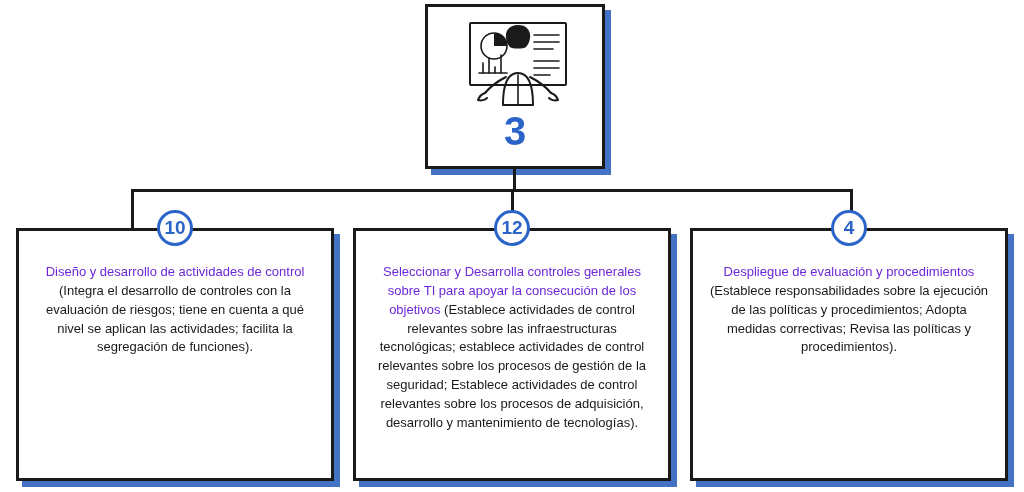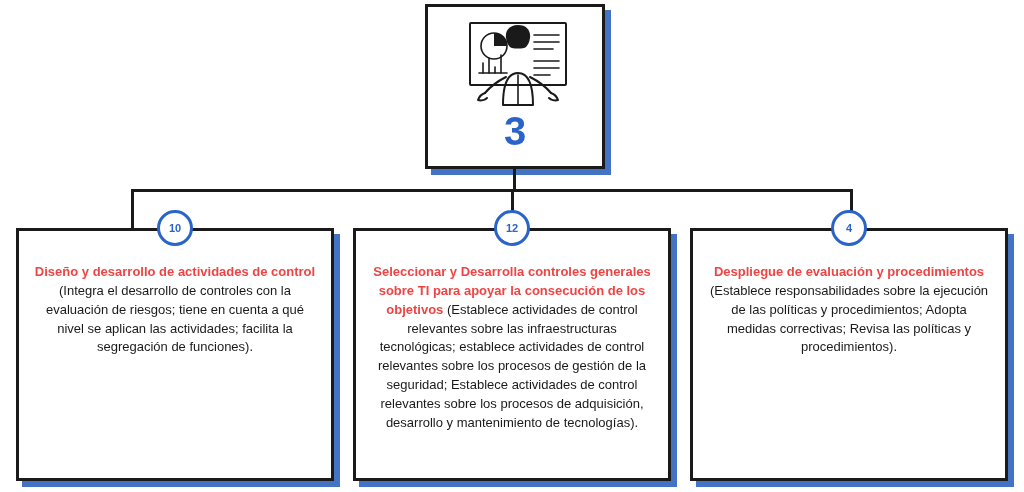--- a/index.html
+++ b/index.html
@@ -116,40 +116,40 @@
     position: absolute;
     top: -18px;
     left: 50%;
     transform: translateX(-50%);
     width: 36px;
     height: 36px;
     border-radius: 50%;
     background: #ffffff;
     border: 3px solid #2b64c8;
     color: #2b64c8;
-    font-size: 11px;
+    font-size: 19px;
     font-weight: bold;
     display: flex;
     align-items: center;
     justify-content: center;
     box-sizing: border-box;
   }
   .node-text {
     position: absolute;
     left: 14px;
     right: 14px;
     top: 32px;
     text-align: center;
     font-size: 13px;
     line-height: 1.45;
     color: #1a1a1a;
   }
   .node-text .lead {
-    color: #ef4444;
-    font-weight: bold;
+    color: #6d28d9;
+    font-weight: normal;
   }
 
   
   .ill-stroke {
     fill: none;
     stroke: #1a1a1a;
     stroke-width: 2;
     stroke-linecap: round;
     stroke-linejoin: round;
   }

